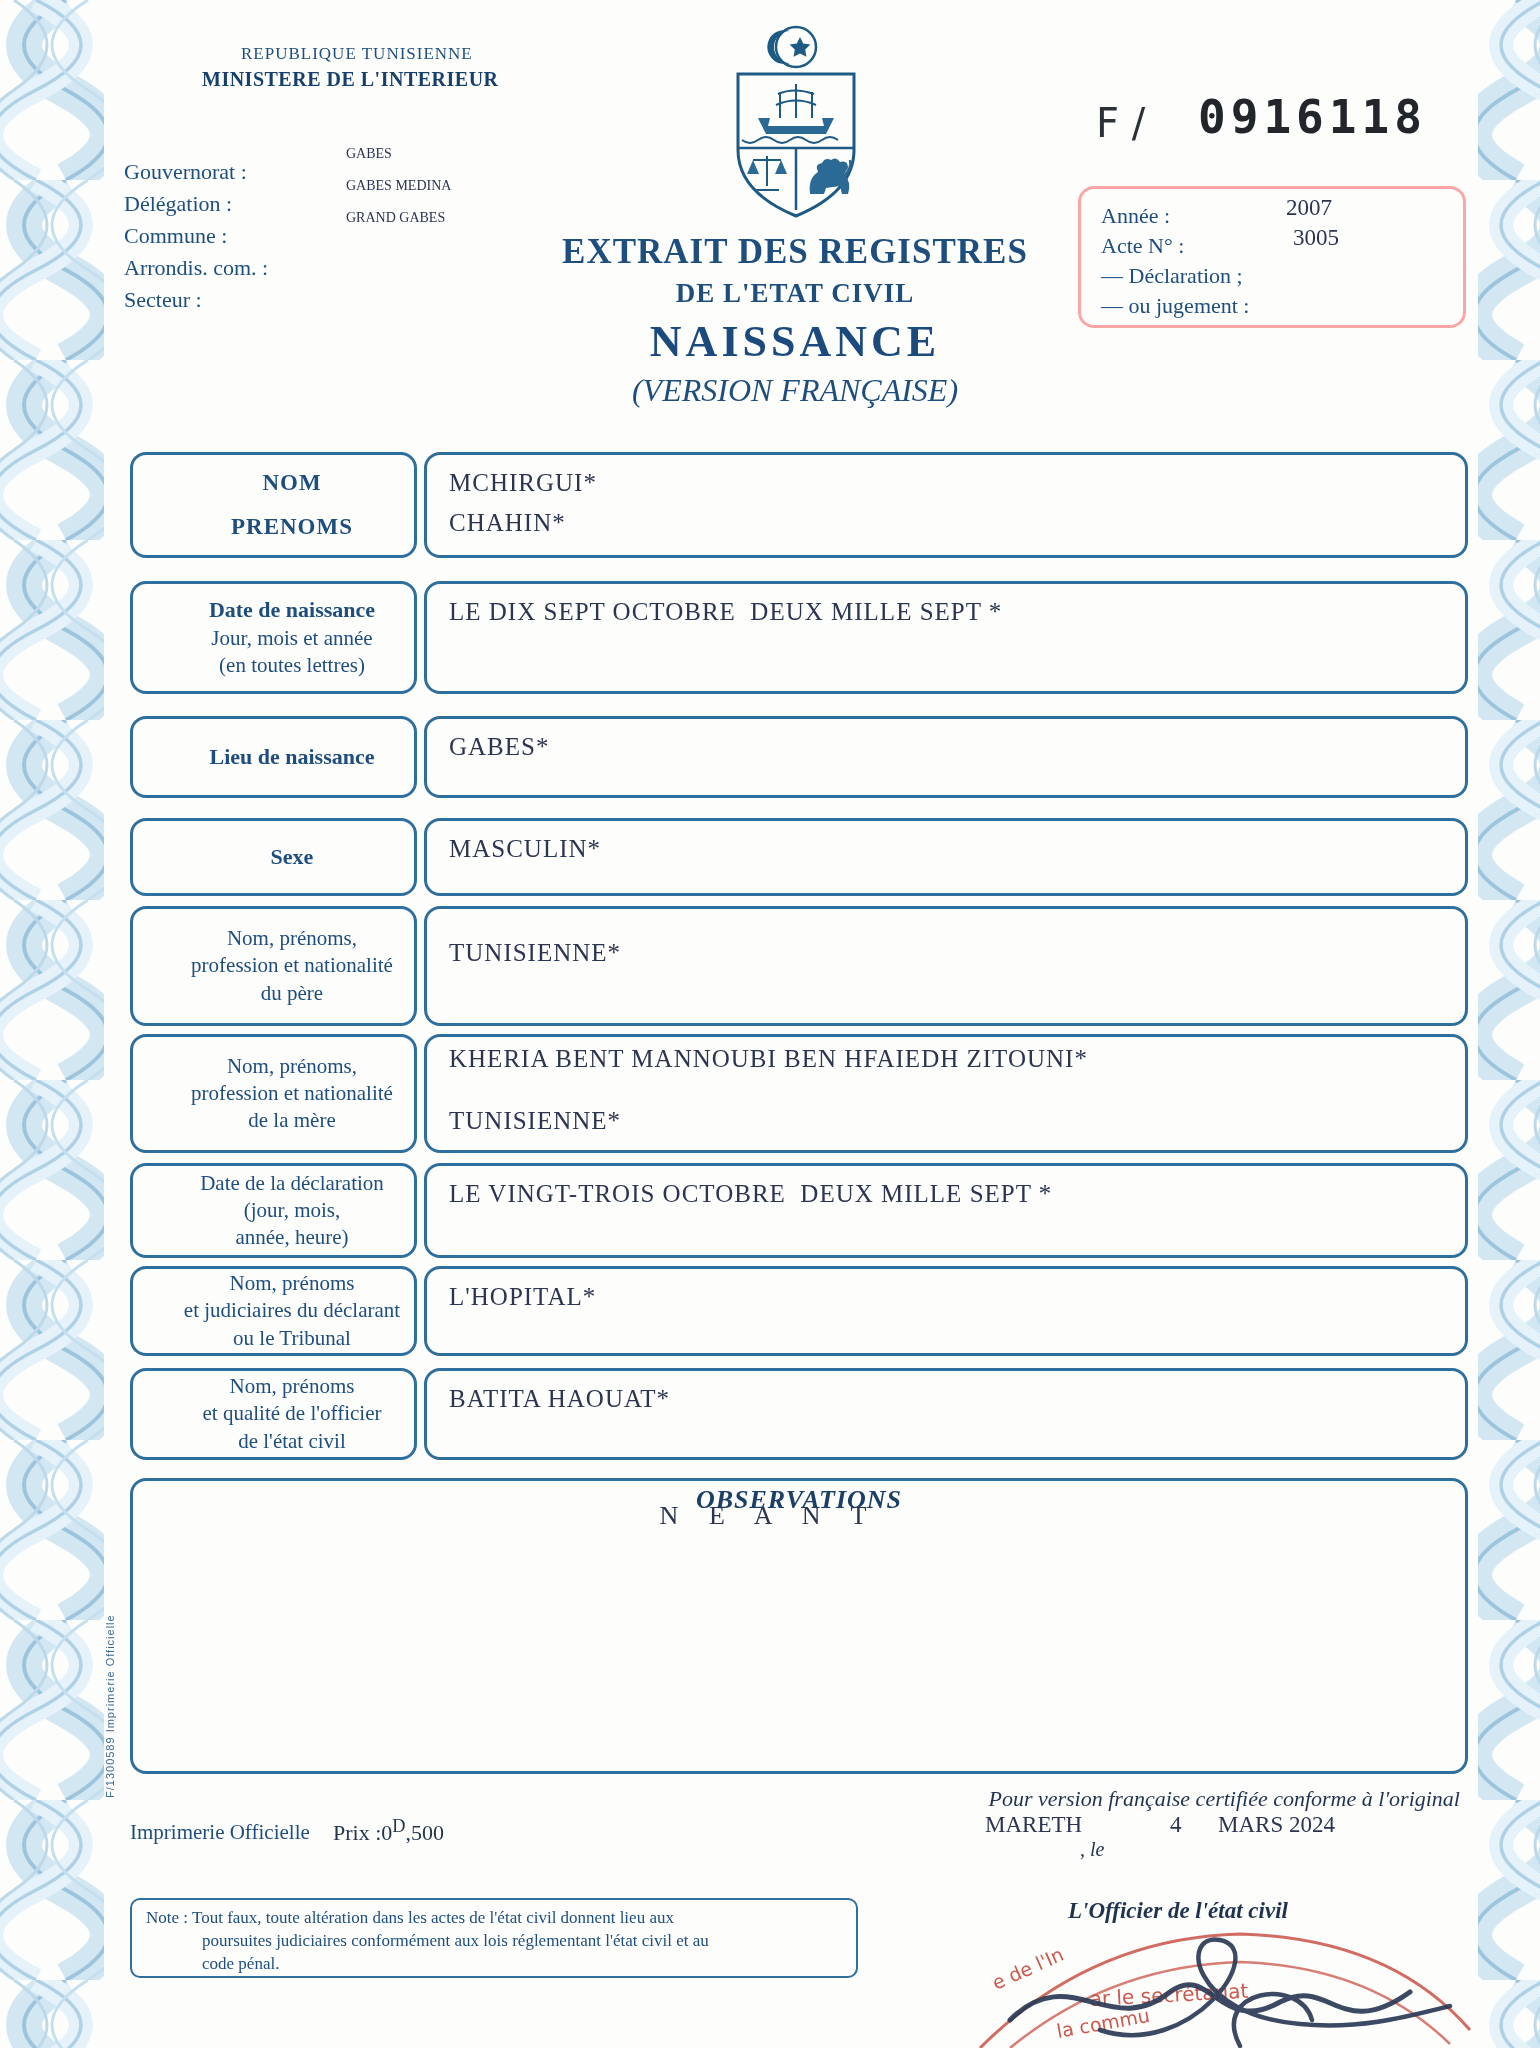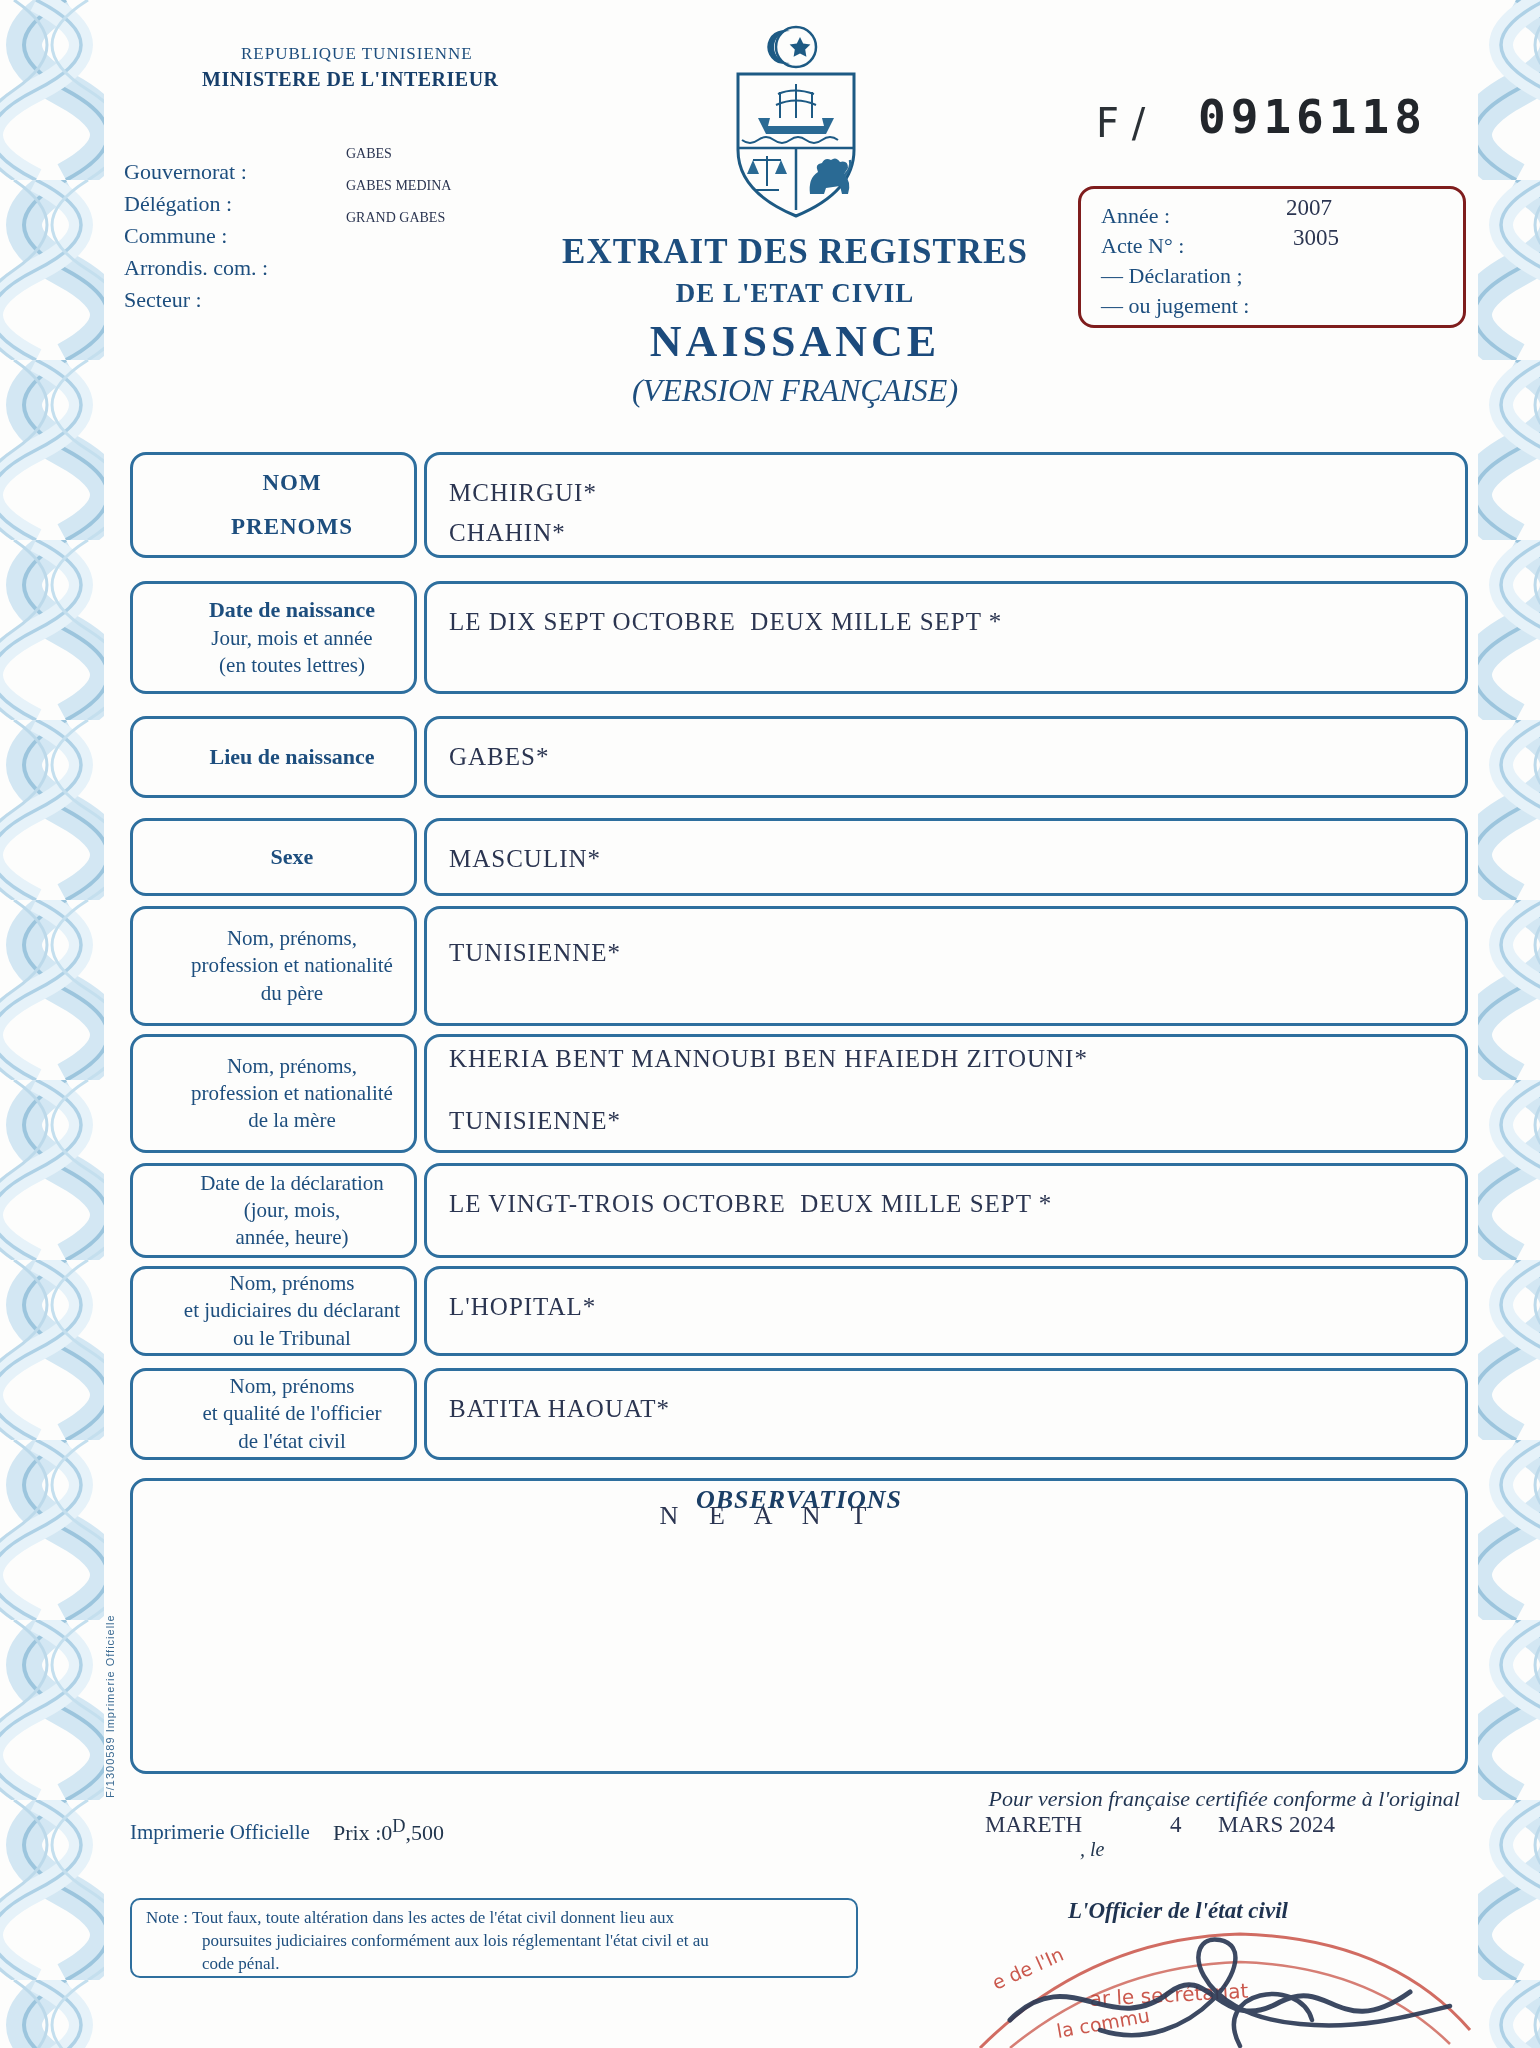--- a/index.html
+++ b/index.html
@@ -17,30 +17,30 @@
 
   .t1 { font-size:35px; font-weight:bold; letter-spacing:1px; color:#1d4e7e; }
   .t2 { font-size:27px; font-weight:bold; letter-spacing:1px; color:#1d4e7e; }
   .t3 { font-size:44px; font-weight:bold; letter-spacing:4px; color:#1b4a7c; }
   .t4 { font-size:32px; font-style:italic; color:#1d4e7e; }
   .tc { left:430px; width:730px; text-align:center; }
 
   .serialF { font-size:40px; color:#2b3136; font-family:"DejaVu Sans", sans-serif; }
   .serialN { font-size:46px; font-weight:bold; letter-spacing:5px; color:#22262b; font-family:"DejaVu Sans Mono", monospace; }
 
-  .actebox { left:1078px; top:186px; width:388px; height:142px; border:3px solid #7f1d1d; border-radius:16px; }
+  .actebox { left:1078px; top:186px; width:388px; height:142px; border:3px solid #fca5a5; border-radius:16px; }
   .actelbl { font-size:22px; color:#1d4e7e; }
   .acteval { font-size:23px; }
 
   .row { position:absolute; left:130px; width:1338px; }
   .lblbox { position:absolute; left:0; top:0; bottom:0; width:287px; border:3px solid #2e6f9e; border-radius:16px;
             display:flex; flex-direction:column; justify-content:center; align-items:center; text-align:center;
             color:#1d4e7e; font-size:21px; line-height:1.3;padding-left:37px; }
   .valbox { position:absolute; left:294px; right:0; top:0; bottom:0; border:3px solid #2e6f9e; border-radius:16px;
-            padding:18px 0 0 22px; }
+            padding:8px 0 0 22px; }
   .b { font-weight:bold; }
   .nomline { font-size:23px; letter-spacing:1px; }
   .gap14 { margin-top:14px; }
   .tval { display:block; font-size:25px; letter-spacing:1px; color:#2b3551; white-space:pre; line-height:1.6; }
   .vgap { margin-top:22px; }
 
   .obsbox { left:130px; top:1478px; width:1338px; height:296px; border:3px solid #2e6f9e; border-radius:16px; }
   .obstitle { left:0; right:0; top:4px; text-align:center; font-size:26px; font-weight:bold; font-style:italic; color:#1b3f66; letter-spacing:1px; position:absolute; }
   .obsval { left:0; right:60px; top:20px; text-align:center; font-size:26px; letter-spacing:12px; color:#2b3551; position:absolute; }
 

